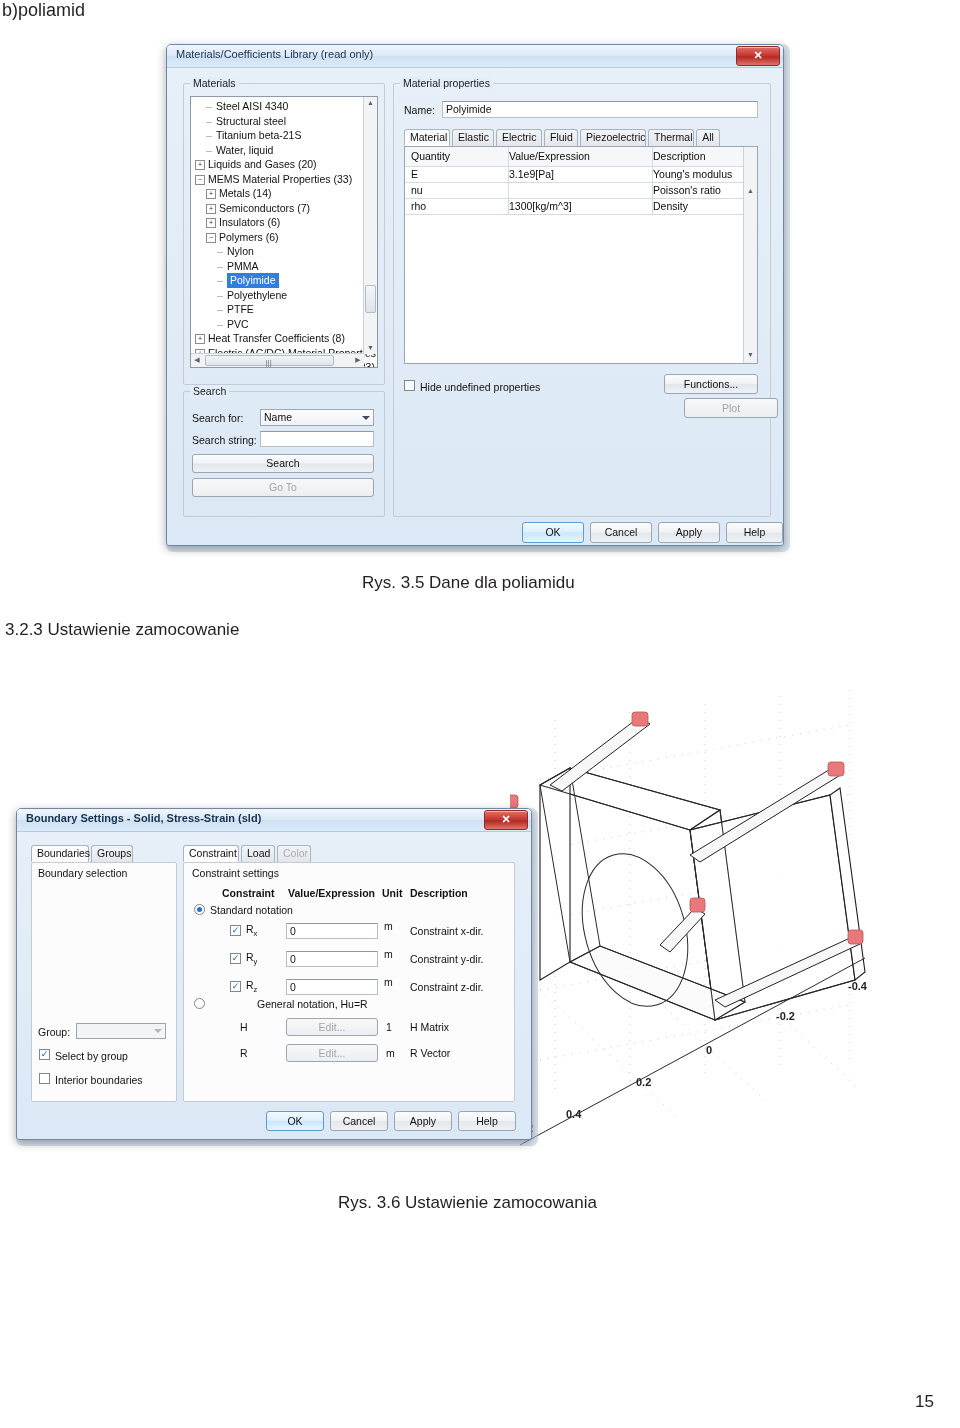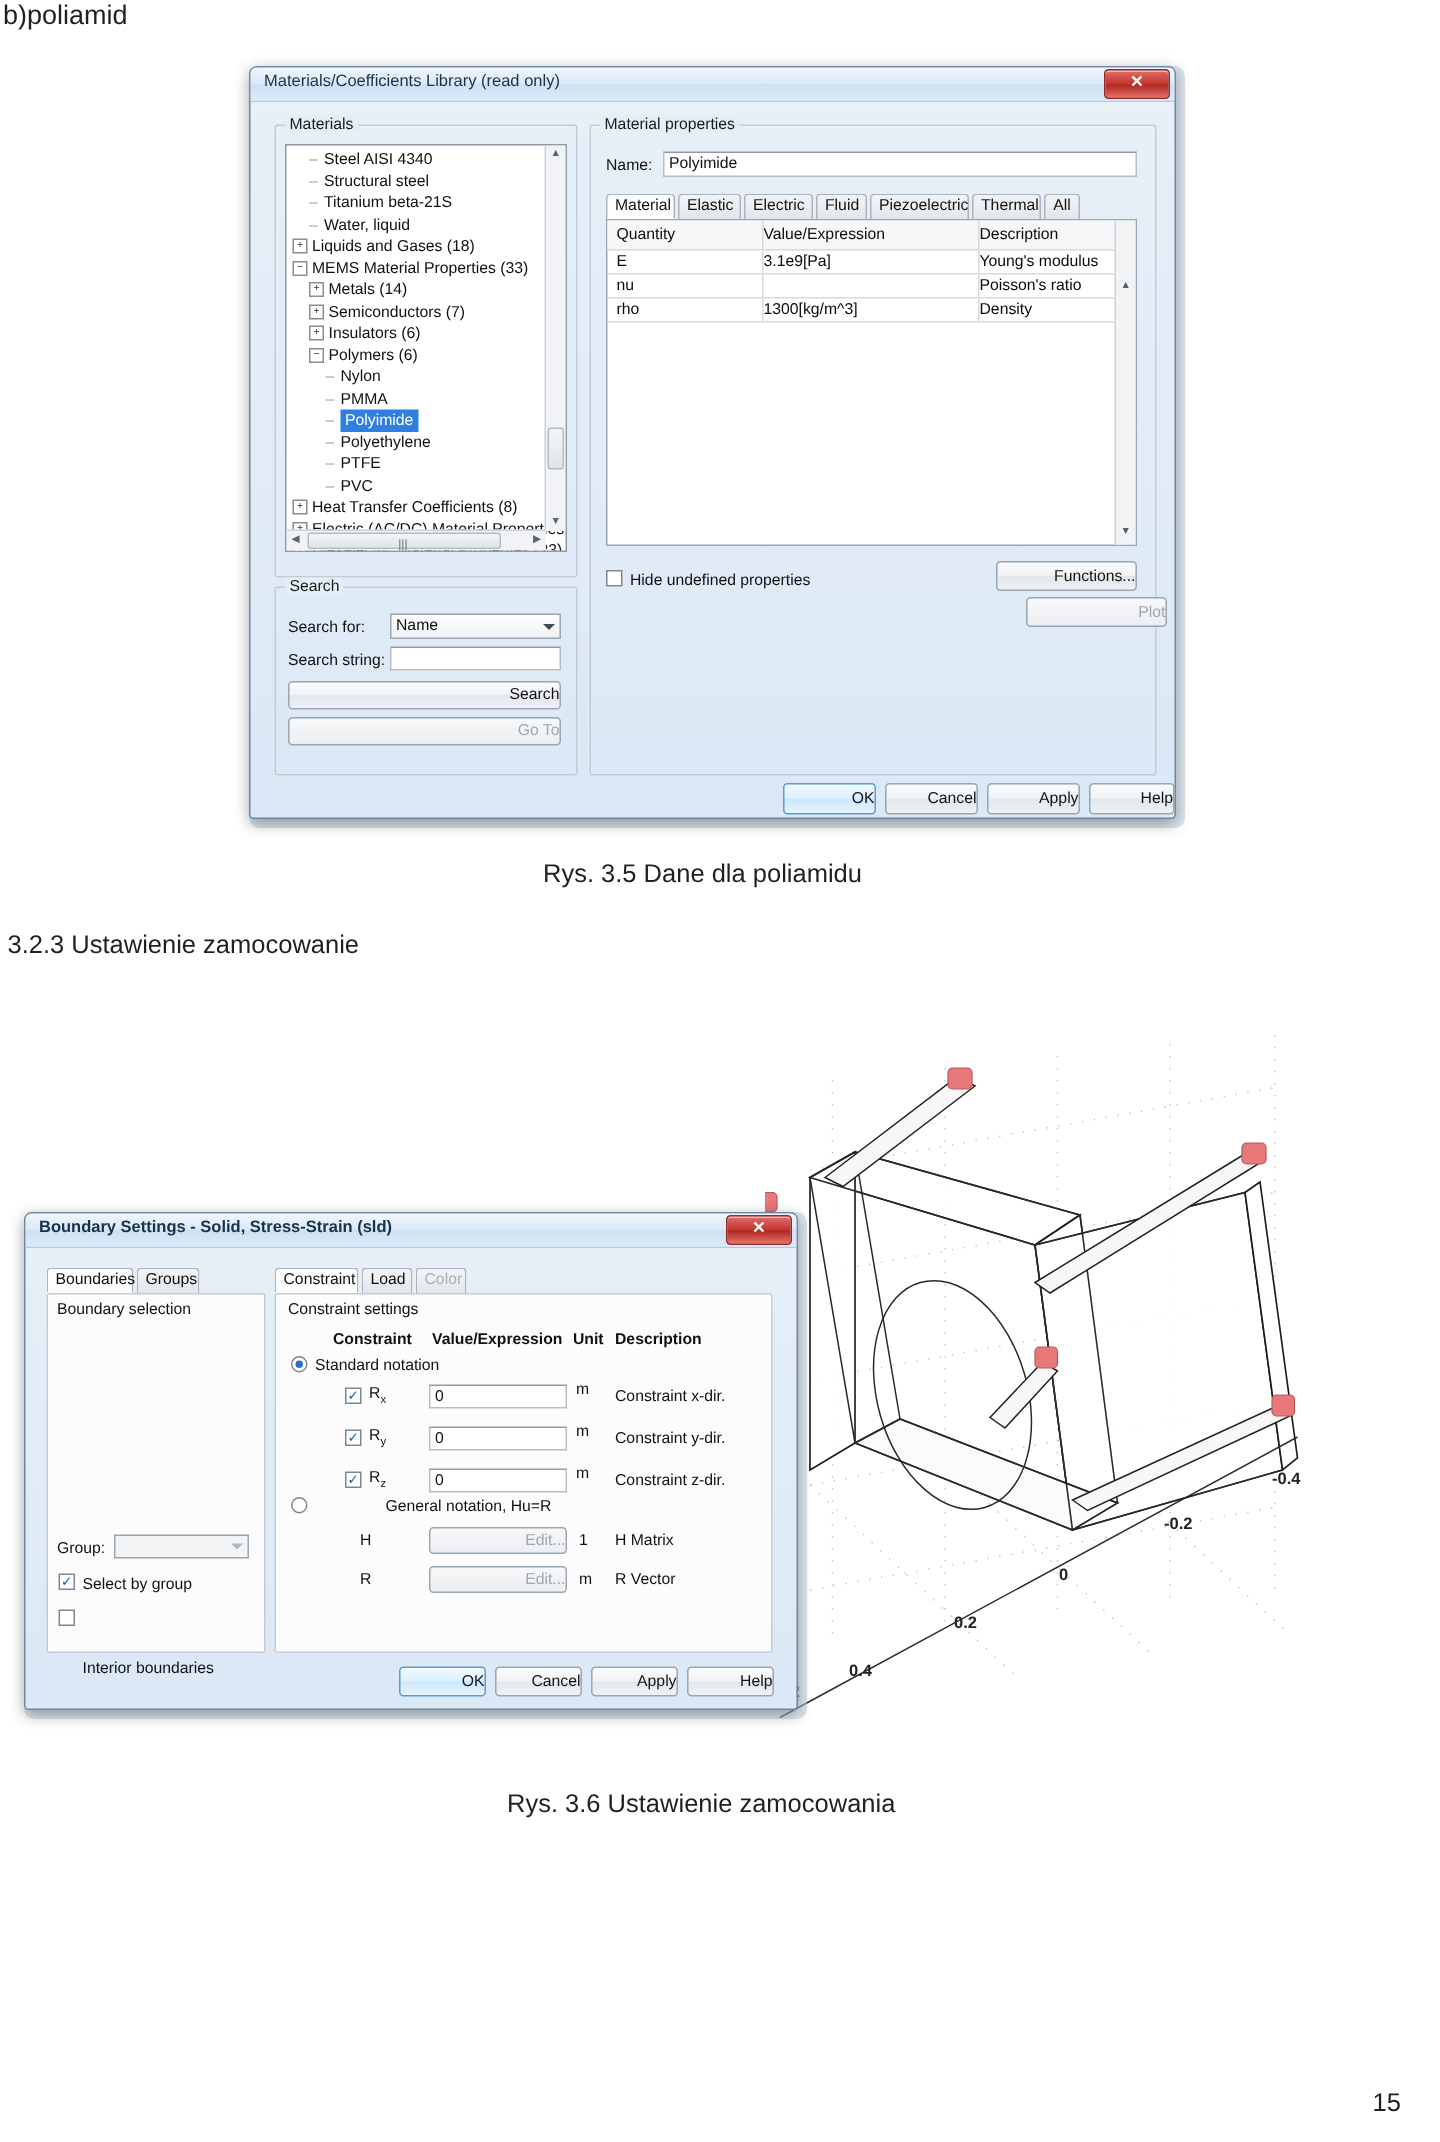--- a/index.html
+++ b/index.html
@@ -67,21 +67,21 @@
   .combo{
     position:absolute;background:linear-gradient(to bottom,#fdfdfd,#f0f2f5);
     border:1px solid #9aa6b2;font-size:10.5px;box-sizing:border-box;padding:1px 3px;line-height:13px;
   }
   .combo .arrow{
     position:absolute;right:3px;top:50%;margin-top:-2px;
     width:0;height:0;border-left:4px solid transparent;border-right:4px solid transparent;
     border-top:4px solid #3d4c5b;
   }
   .btn{
-    position:absolute;text-align:right;box-sizing:border-box;
+    position:absolute;text-align:center;box-sizing:border-box;
     background:linear-gradient(to bottom,#fbfcfd 0%,#f0f2f5 48%,#e3e7ec 52%,#eef1f5 100%);
     border:1px solid #9aa6b2;border-radius:3px;font-size:10.5px;color:#111;
   }
   .btn.default{
     border-color:#5d9bd1;
     background:linear-gradient(to bottom,#f3faff 0%,#dcefff 48%,#cbe6fd 52%,#e6f5ff 100%);
   }
   .btn.disabled{color:#a0a6ad;background:linear-gradient(to bottom,#f7f8f9,#eceef1);}
 
   .listbox{
@@ -155,21 +155,21 @@
     <div class="win-body">
 
       <div class="group" style="left:16px;top:16px;width:200px;height:300px;">
         <div class="group-label">Materials</div>
         <div class="listbox" style="left:6px;top:12px;width:188px;height:272px;">
           <div id="tree-rows" style="position:absolute;left:2px;top:2px;right:16px;">
               <div class="tree-row" style="padding-left: 13px;"><span class="leafdash">–</span><span class="">Steel AISI 4340</span></div>
               <div class="tree-row" style="padding-left: 13px;"><span class="leafdash">–</span><span class="">Structural steel</span></div>
               <div class="tree-row" style="padding-left: 13px;"><span class="leafdash">–</span><span class="">Titanium beta-21S</span></div>
               <div class="tree-row" style="padding-left: 13px;"><span class="leafdash">–</span><span class="">Water, liquid</span></div>
-              <div class="tree-row" style="padding-left: 2px;"><span class="exp">+</span><span class="">Liquids and Gases (18)</span></div>
+              <div class="tree-row" style="padding-left: 2px;"><span class="exp">+</span><span class="">Liquids and Gases (20)</span></div>
               <div class="tree-row" style="padding-left: 2px;"><span class="exp">−</span><span class="">MEMS Material Properties (33)</span></div>
               <div class="tree-row" style="padding-left: 13px;"><span class="exp">+</span><span class="">Metals (14)</span></div>
               <div class="tree-row" style="padding-left: 13px;"><span class="exp">+</span><span class="">Semiconductors (7)</span></div>
               <div class="tree-row" style="padding-left: 13px;"><span class="exp">+</span><span class="">Insulators (6)</span></div>
               <div class="tree-row" style="padding-left: 13px;"><span class="exp">−</span><span class="">Polymers (6)</span></div>
               <div class="tree-row" style="padding-left: 24px;"><span class="leafdash">–</span><span class="">Nylon</span></div>
               <div class="tree-row" style="padding-left: 24px;"><span class="leafdash">–</span><span class="">PMMA</span></div>
               <div class="tree-row" style="padding-left: 24px;"><span class="leafdash">–</span><span class="tree-row sel">Polyimide</span></div>
               <div class="tree-row" style="padding-left: 24px;"><span class="leafdash">–</span><span class="">Polyethylene</span></div>
               <div class="tree-row" style="padding-left: 24px;"><span class="leafdash">–</span><span class="">PTFE</span></div>
@@ -354,21 +354,21 @@
       <div class="group" style="left:14px;top:31px;width:144px;height:238px;background:#fcfcfd;">
         <div class="lbl" style="left:6px;top:4px;">Boundary selection</div>
         <div class="lbl" style="left:6px;top:163px;">Group:</div>
         <div class="combo disabled" style="left:44px;top:160px;width:90px;height:16px;background:#f2f4f6;">
           <span></span>
           <span class="arrow" style="border-top-color:#aeb6be;"></span>
         </div>
         <div class="chk" style="left:7px;top:186px;">✓</div>
         <div class="lbl" style="left:23px;top:187px;">Select by group</div>
         <div class="chk" style="left:7px;top:210px;"></div>
-        <div class="lbl" style="left:23px;top:211px;margin-top:32px;">Interior boundaries</div>
+        <div class="lbl" style="left:23px;top:211px;">Interior boundaries</div>
       </div>
 
       <div class="tabs" id="bnd-right-tabs" style="left:166px;top:14px;width:200px;">
           <div class="tab active" style="left: 0px; width: 56px;">Constraint</div>
           <div class="tab" style="left: 58px; width: 34px;">Load</div>
           <div class="tab dis" style="left: 94px; width: 34px;">Color</div>
         </div>
       <div class="group" style="left:166px;top:31px;width:330px;height:238px;background:#fcfcfd;">
         <div class="lbl" style="left:8px;top:4px;">Constraint settings</div>
 

